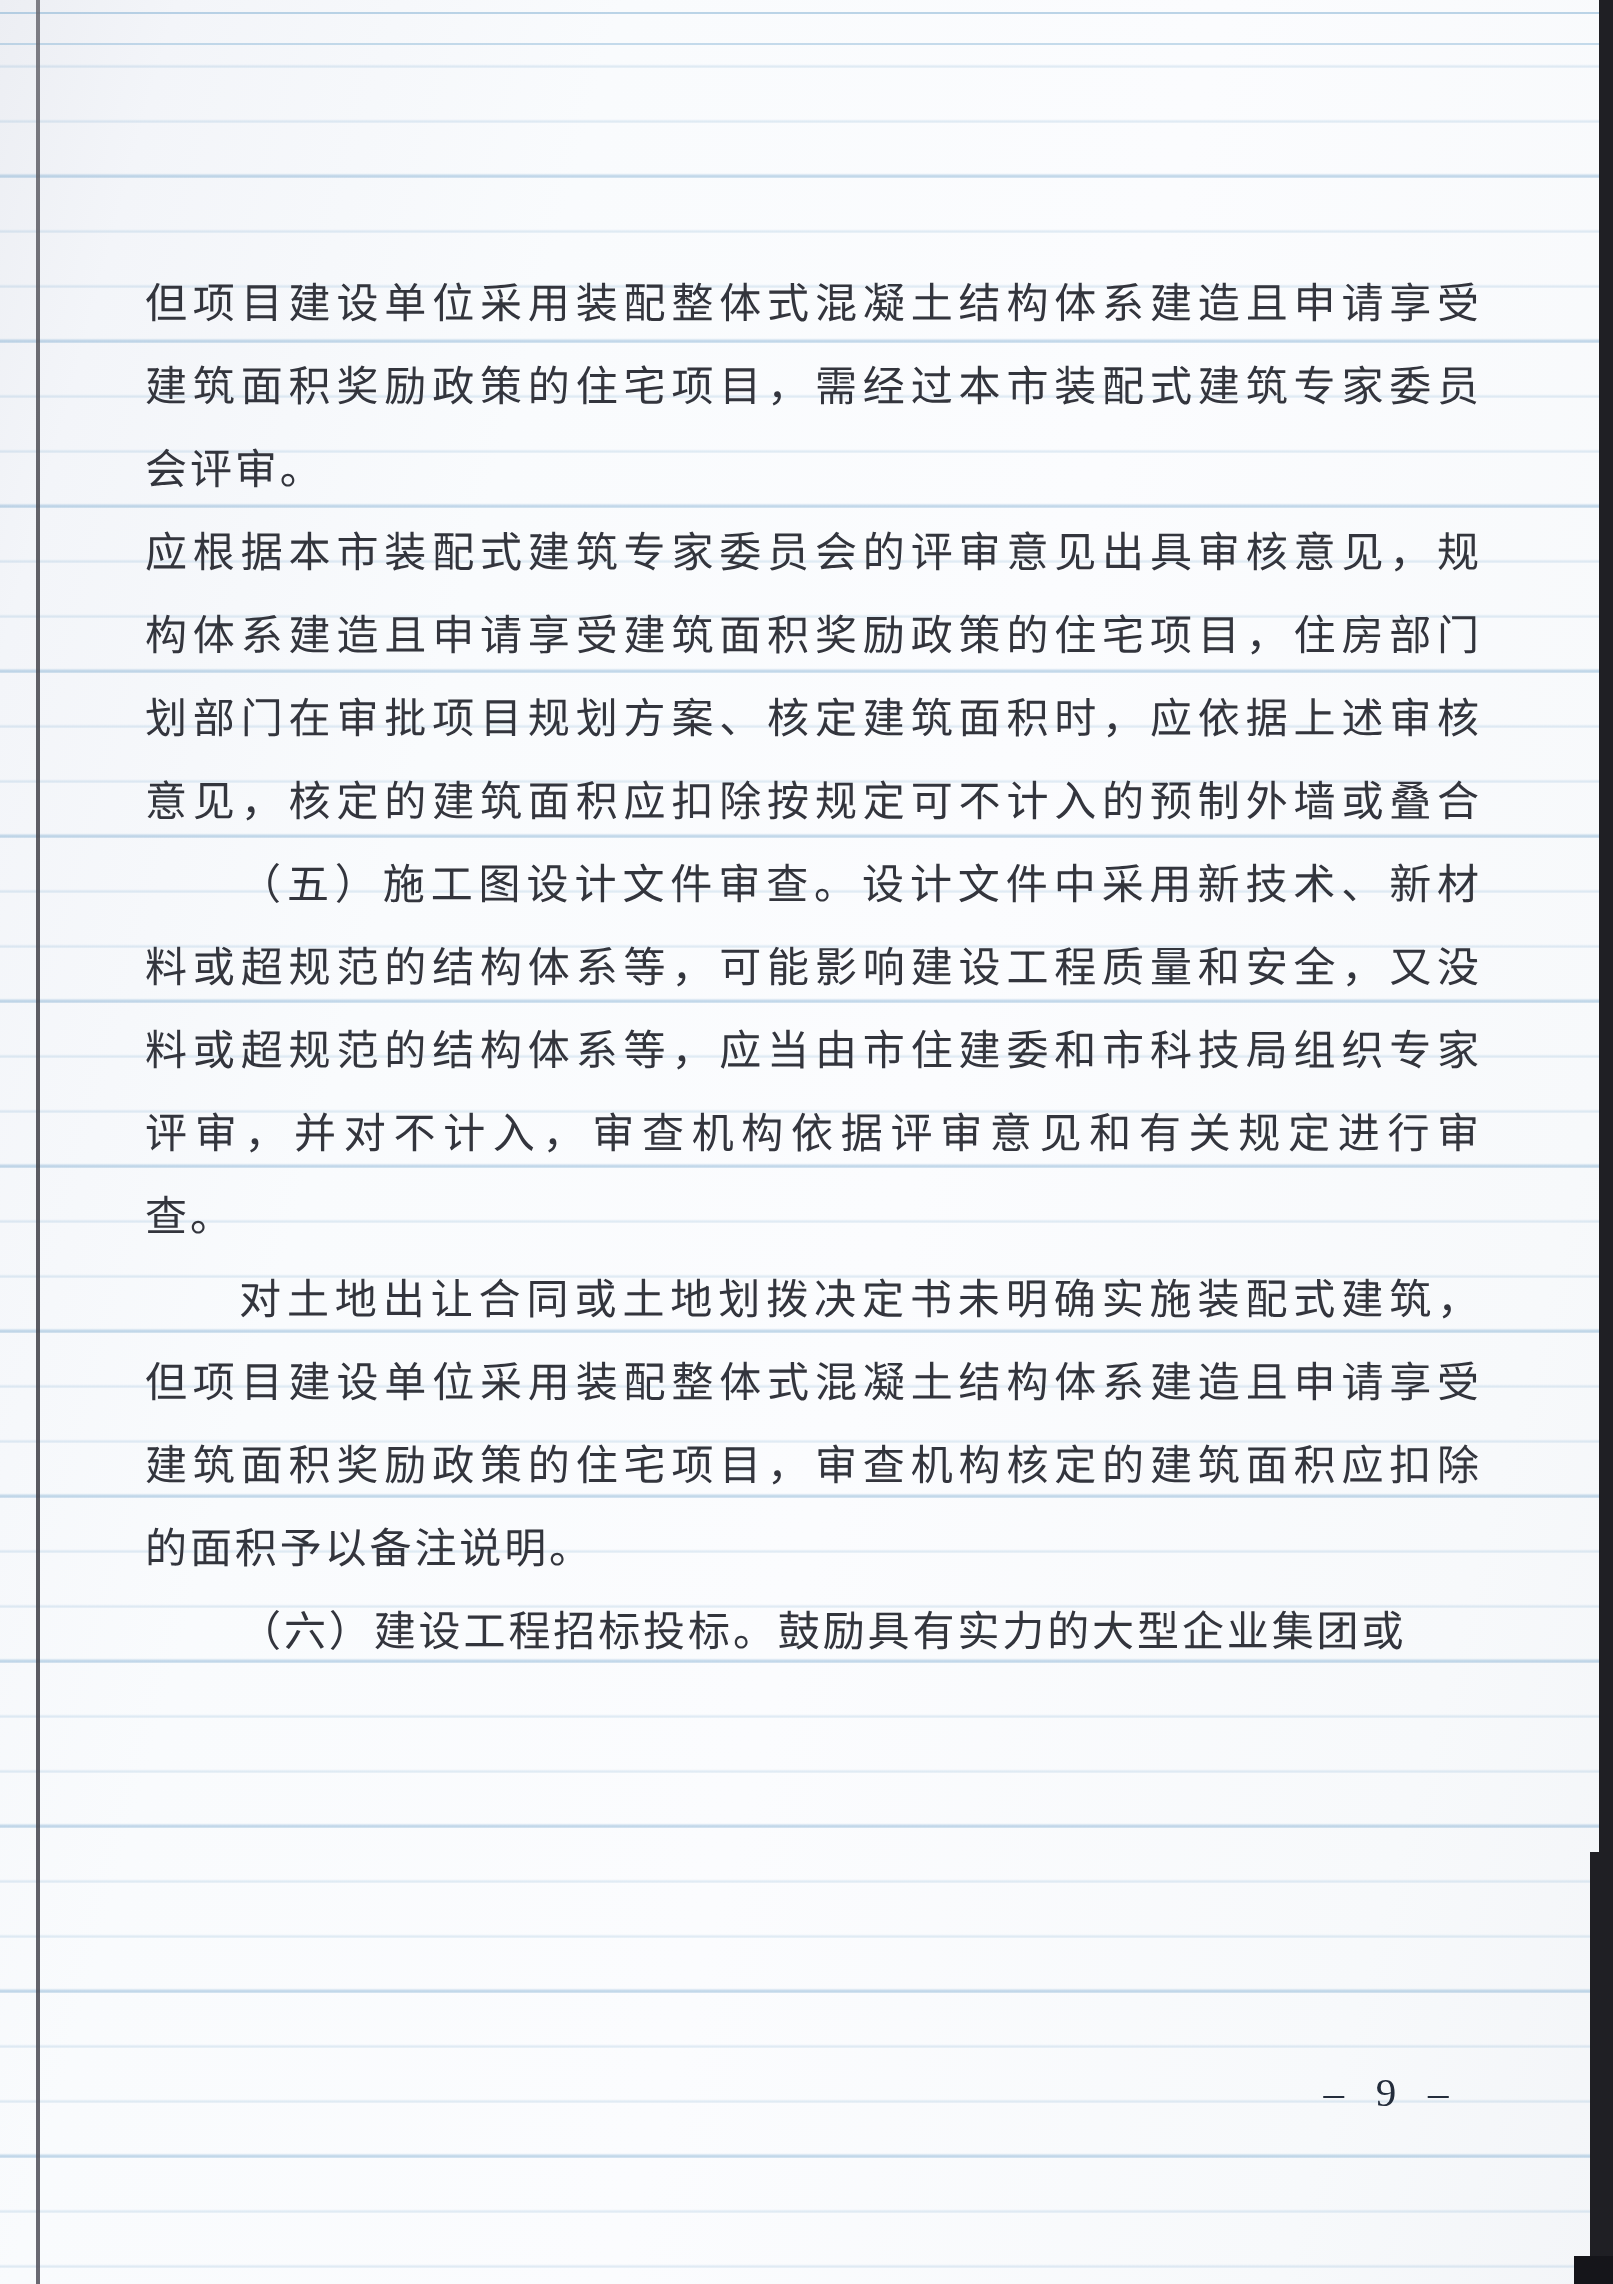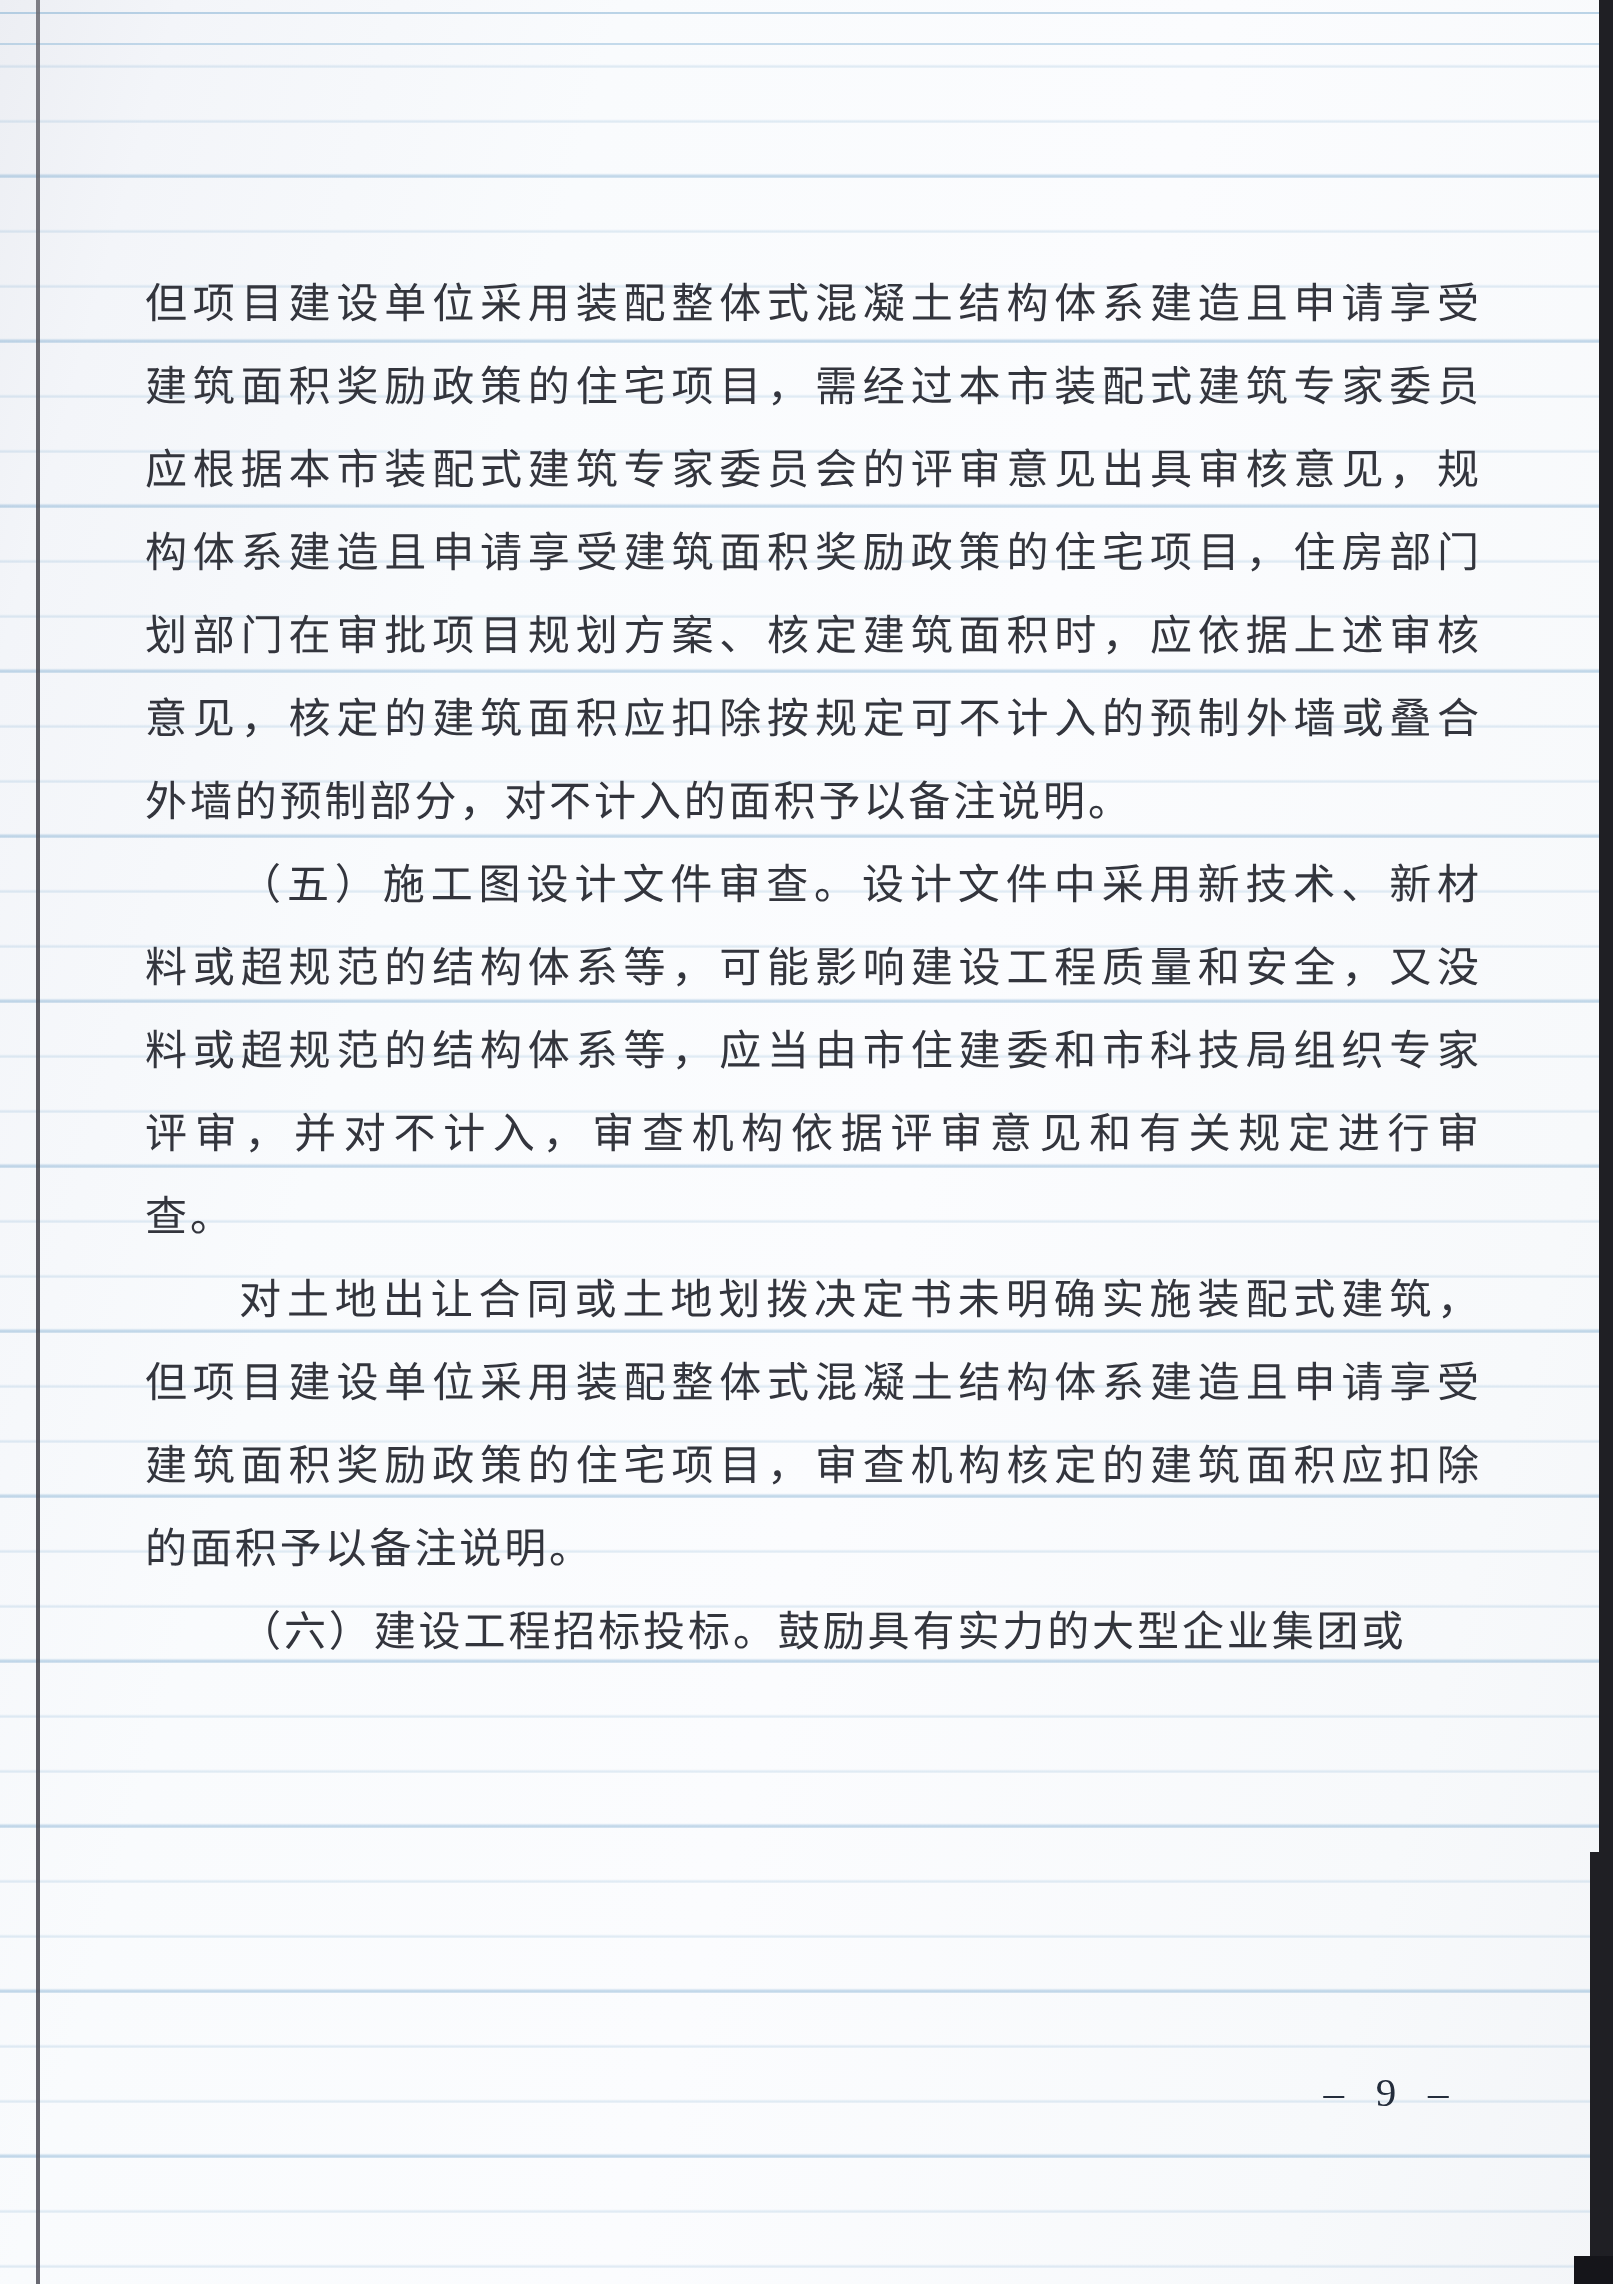--- a/index.html
+++ b/index.html
@@ -67,25 +67,25 @@
   <div class="hline l1"></div>
   <div class="hline l2"></div>
   <div class="spine"></div>
   <div class="right-band"></div>
   <div class="right-band-lower"></div>
   <div class="corner"></div>
 
   <div class="doc-body">
       <div class="line">但项目建设单位采用装配整体式混凝土结构体系建造且申请享受</div>
       <div class="line">建筑面积奖励政策的住宅项目，需经过本市装配式建筑专家委员</div>
+      <div class="line para-end">会评审。</div>
       <div class="line">应根据本市装配式建筑专家委员会的评审意见出具审核意见，规</div>
       <div class="line">构体系建造且申请享受建筑面积奖励政策的住宅项目，住房部门</div>
       <div class="line">划部门在审批项目规划方案、核定建筑面积时，应依据上述审核</div>
       <div class="line">意见，核定的建筑面积应扣除按规定可不计入的预制外墙或叠合</div>
-      <div class="line para-end">外墙的预制部分，对不计入的面积予以备注说明。</div>
       <div class="line indent">（五）施工图设计文件审查。设计文件中采用新技术、新材</div>
       <div class="line">料或超规范的结构体系等，可能影响建设工程质量和安全，又没</div>
       <div class="line">料或超规范的结构体系等，应当由市住建委和市科技局组织专家</div>
       <div class="line">评审，并对不计入，审查机构依据评审意见和有关规定进行审</div>
       <div class="line para-end">查。</div>
       <div class="line indent">对土地出让合同或土地划拨决定书未明确实施装配式建筑，</div>
       <div class="line">但项目建设单位采用装配整体式混凝土结构体系建造且申请享受</div>
       <div class="line">建筑面积奖励政策的住宅项目，审查机构核定的建筑面积应扣除</div>
       <div class="line para-end">的面积予以备注说明。</div>
       <div class="line indent para-end">（六）建设工程招标投标。鼓励具有实力的大型企业集团或</div>

